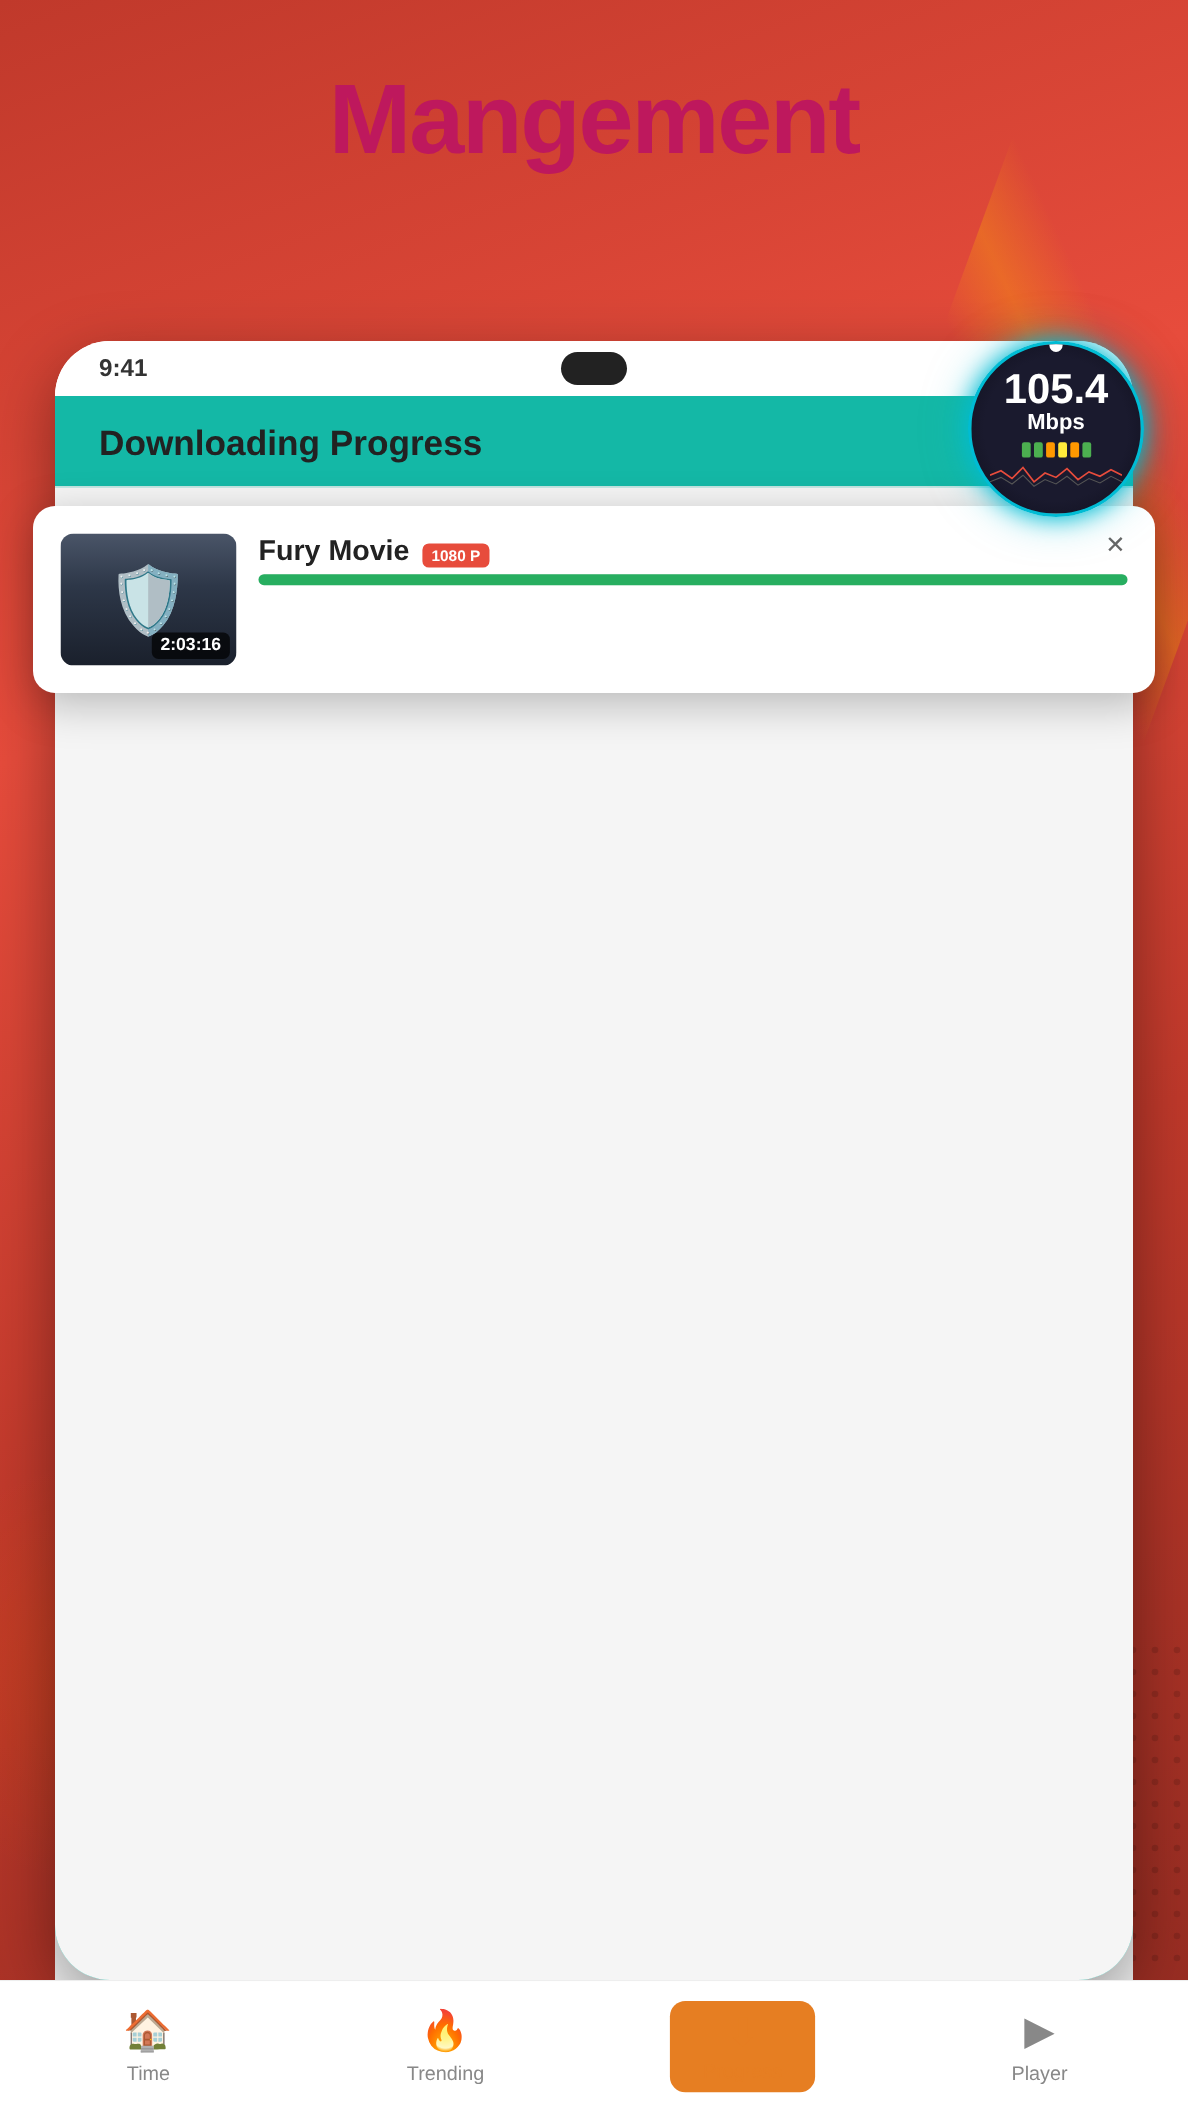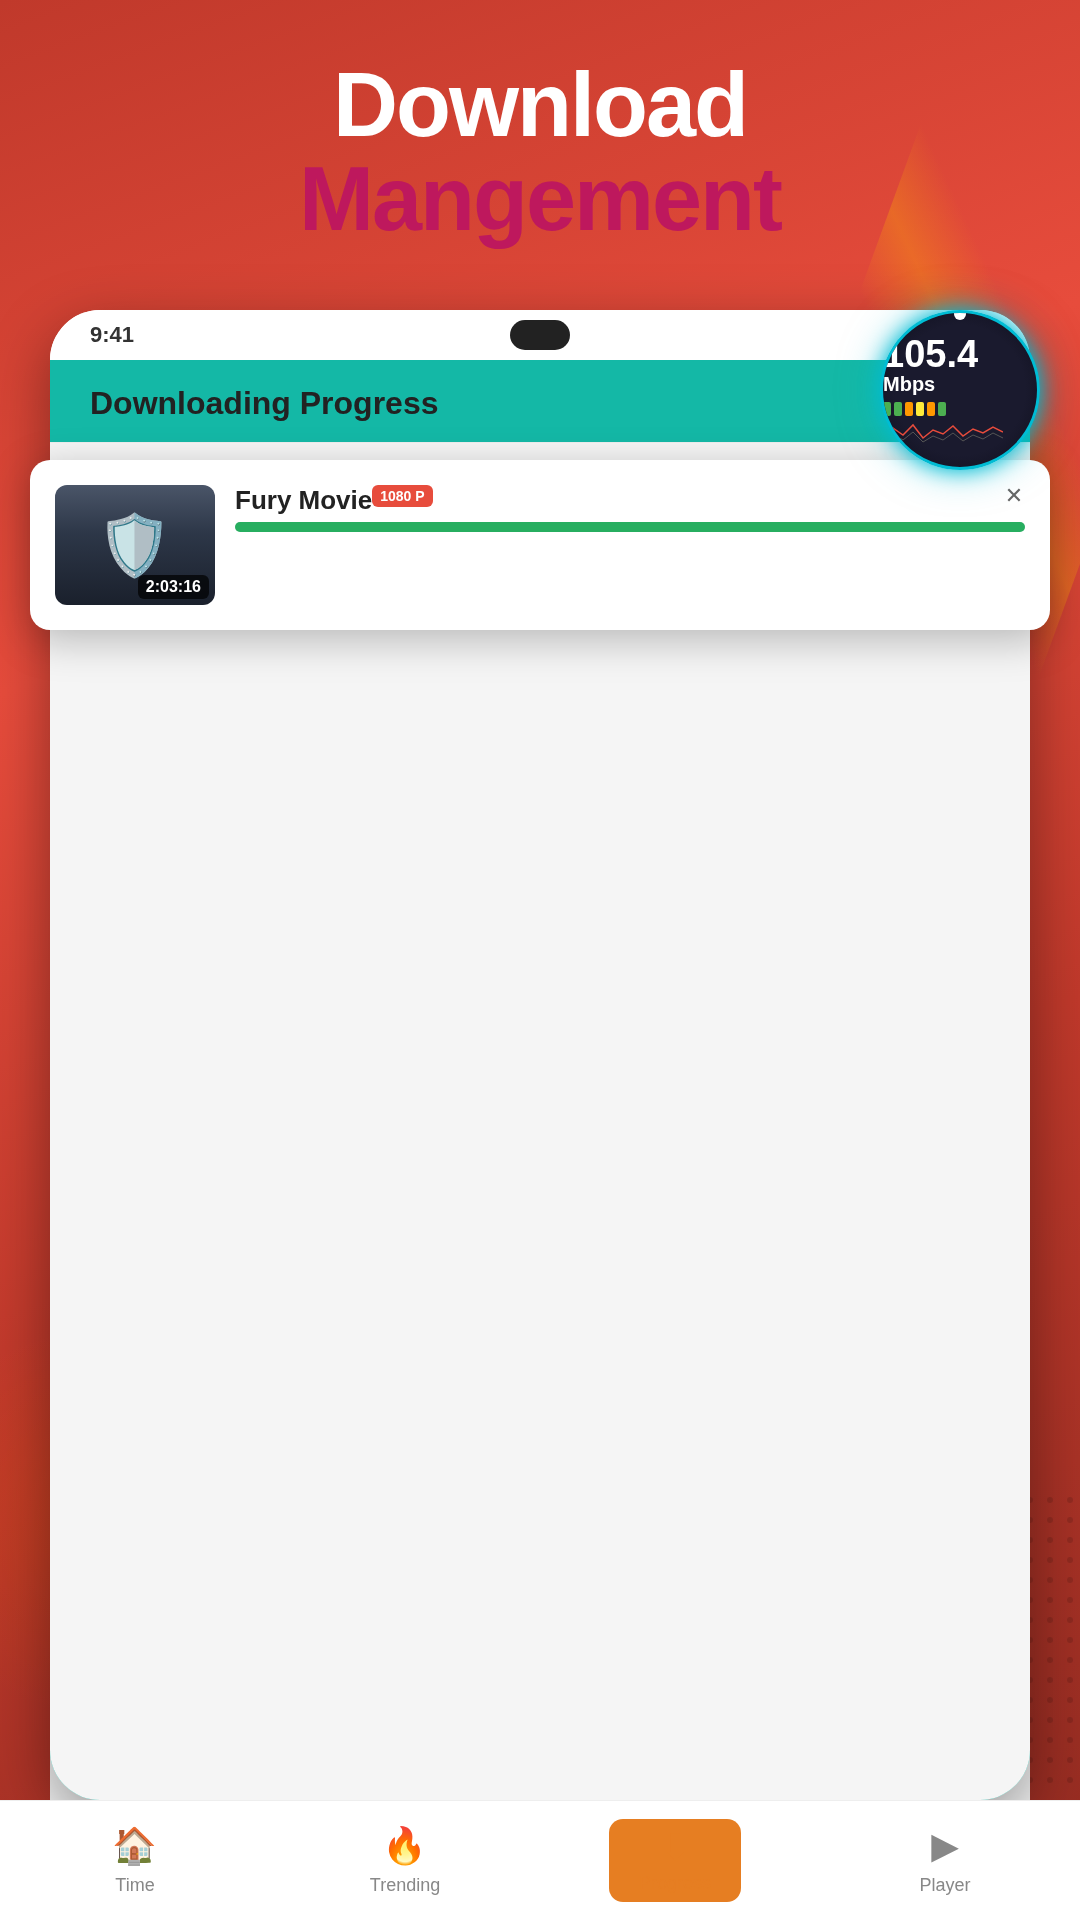--- a/index.html
+++ b/index.html
@@ -74,21 +74,21 @@
     }
     .speed-meter-circle {
       width: 160px;
       height: 160px;
       border-radius: 50%;
       background: radial-gradient(circle, #1a1a2e 60%, #0d0d1a 100%);
       border: 3px solid #00bcd4;
       box-shadow: 0 0 20px #00bcd4, 0 0 40px rgba(0,188,212,0.5);
       display: flex;
       flex-direction: column;
-      align-items: flex-start;
+      align-items: center;
       justify-content: center;
       position: relative;
       overflow: hidden;
     }
     .speed-meter-circle::before {
       content: '';
       position: absolute;
       top: -5px;
       left: 50%;
       transform: translateX(-50%);
@@ -234,21 +234,22 @@
       font-size: 16px;
       padding: 3px 8px;
       border-radius: 6px;
       font-weight: 700;
     }
     .fury-info {
       flex: 1;
     }
     .fury-title-row {
       display: flex;
-      align-items: flex-start;
+      align-items: flex-end;
+      gap: 12px;
       margin-bottom: 6px;
     }
     .fury-title {
       font-size: 26px;
       font-weight: 900;
       color: #222;
     }
     .fury-quality {
       background: #e74c3c;
       color: white;
@@ -451,21 +452,20 @@
       z-index: 1;
       opacity: 0.4;
     }
   </style>
 </head>
 <body>
 
 <div class="bg-lines"></div>
 
 <div class="page-header">
-  <div class="page-title-line1">Download</div>
   <div class="page-title-line2">Mangement</div>
 </div>
 
 <div class="speed-meter">
   <div class="speed-meter-circle">
     <div class="speed-value">105.4</div>
     <div class="speed-unit">Mbps</div>
     <div class="speed-bars">
       <div class="speed-bar"></div>
       <div class="speed-bar"></div>

